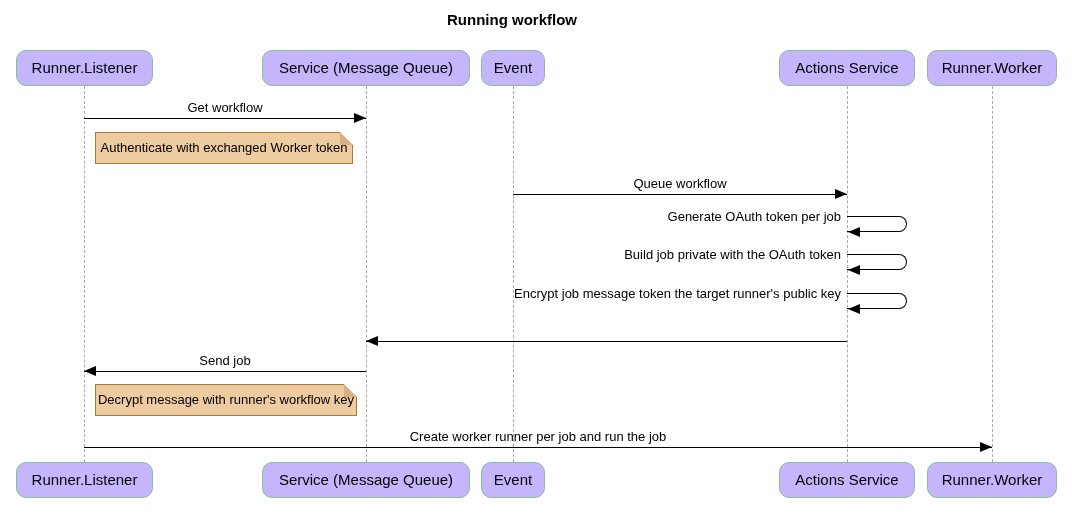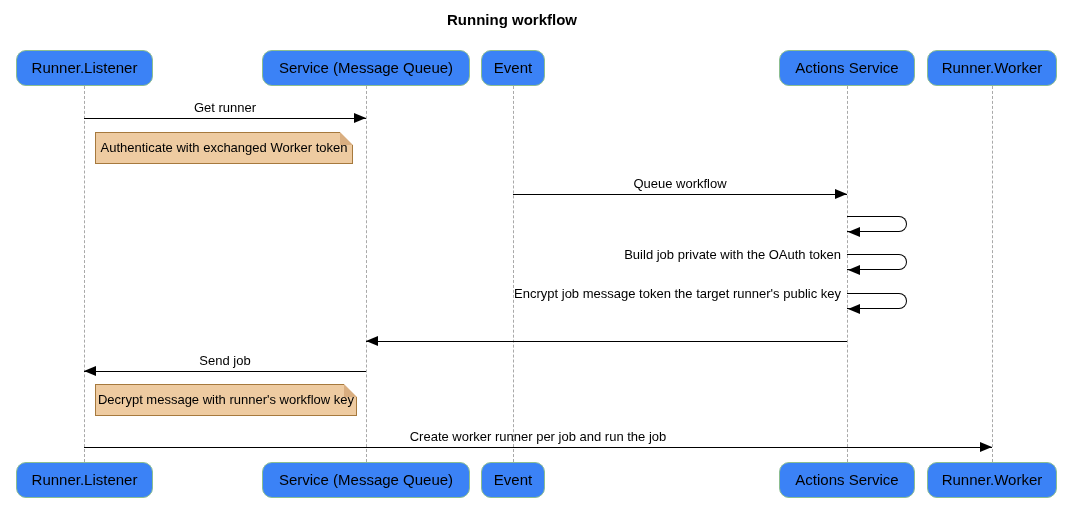--- a/index.html
+++ b/index.html
@@ -14,21 +14,21 @@
   .title{
     position:absolute;left:0;top:11px;width:1024px;
     text-align:center;font-size:15px;font-weight:bold;
   }
   .lifeline{
     position:absolute;width:0;height:376px;top:86px;
     border-left:1px dashed #a9a9a9;
   }
   .pbox{
     position:absolute;height:36px;top:50px;
-    background:#3b82f6;border:1px solid #8cbe90;border-radius:10px;
+    background:#c4b5fd;border:1px solid #8cbe90;border-radius:10px;
     font-size:15px;line-height:34px;text-align:center;
     box-sizing:border-box;white-space:nowrap;
   }
   .pbox.bottom{top:462px;}
   .msg-label{
     position:absolute;height:16px;line-height:16px;
     font-size:13px;text-align:center;white-space:nowrap;
   }
   .msg-line{
     position:absolute;height:0;border-top:1px solid #000;
@@ -84,33 +84,34 @@
   <div class="pbox" style="left:481px;width:64px">Event</div>
   <div class="pbox" style="left:779px;width:136px">Actions Service</div>
   <div class="pbox" style="left:927px;width:130px">Runner.Worker</div>
 
   <div class="pbox bottom" style="left:16px;width:137px">Runner.Listener</div>
   <div class="pbox bottom" style="left:262px;width:208px">Service (Message Queue)</div>
   <div class="pbox bottom" style="left:481px;width:64px">Event</div>
   <div class="pbox bottom" style="left:779px;width:136px">Actions Service</div>
   <div class="pbox bottom" style="left:927px;width:130px">Runner.Worker</div>
 
-  <div class="msg-label" style="left:84px;top:100px;width:282px">Get runner</div>
+  <div class="msg-label" style="left:84px;top:100px;width:282px">Get workflow</div>
   <div class="msg-line" style="left:84px;top:118px;width:282px"></div>
   <div class="arrow-r" style="left:354px;top:113px"></div>
 
   <div class="note" style="left:95px;top:132px;width:258px">
     <span>Authenticate with exchanged Worker token</span>
     <span class="fold"></span>
   </div>
 
   <div class="msg-label" style="left:513px;top:176px;width:334px">Queue workflow</div>
   <div class="msg-line" style="left:513px;top:194px;width:334px"></div>
   <div class="arrow-r" style="left:835px;top:189px"></div>
 
+  <div class="loop-label" style="left:400px;top:208px;width:441px">Generate OAuth token per job</div>
   <div class="selfloop" style="left:847px;top:216px"></div>
   <div class="arrow-l" style="left:848px;top:227px"></div>
 
   <div class="loop-label" style="left:400px;top:246px;width:441px">Build job private with the OAuth token</div>
   <div class="selfloop" style="left:847px;top:254px"></div>
   <div class="arrow-l" style="left:848px;top:265px"></div>
 
   <div class="loop-label" style="left:400px;top:285px;width:441px">Encrypt job message token the target runner's public key</div>
   <div class="selfloop" style="left:847px;top:293px"></div>
   <div class="arrow-l" style="left:848px;top:304px"></div>

